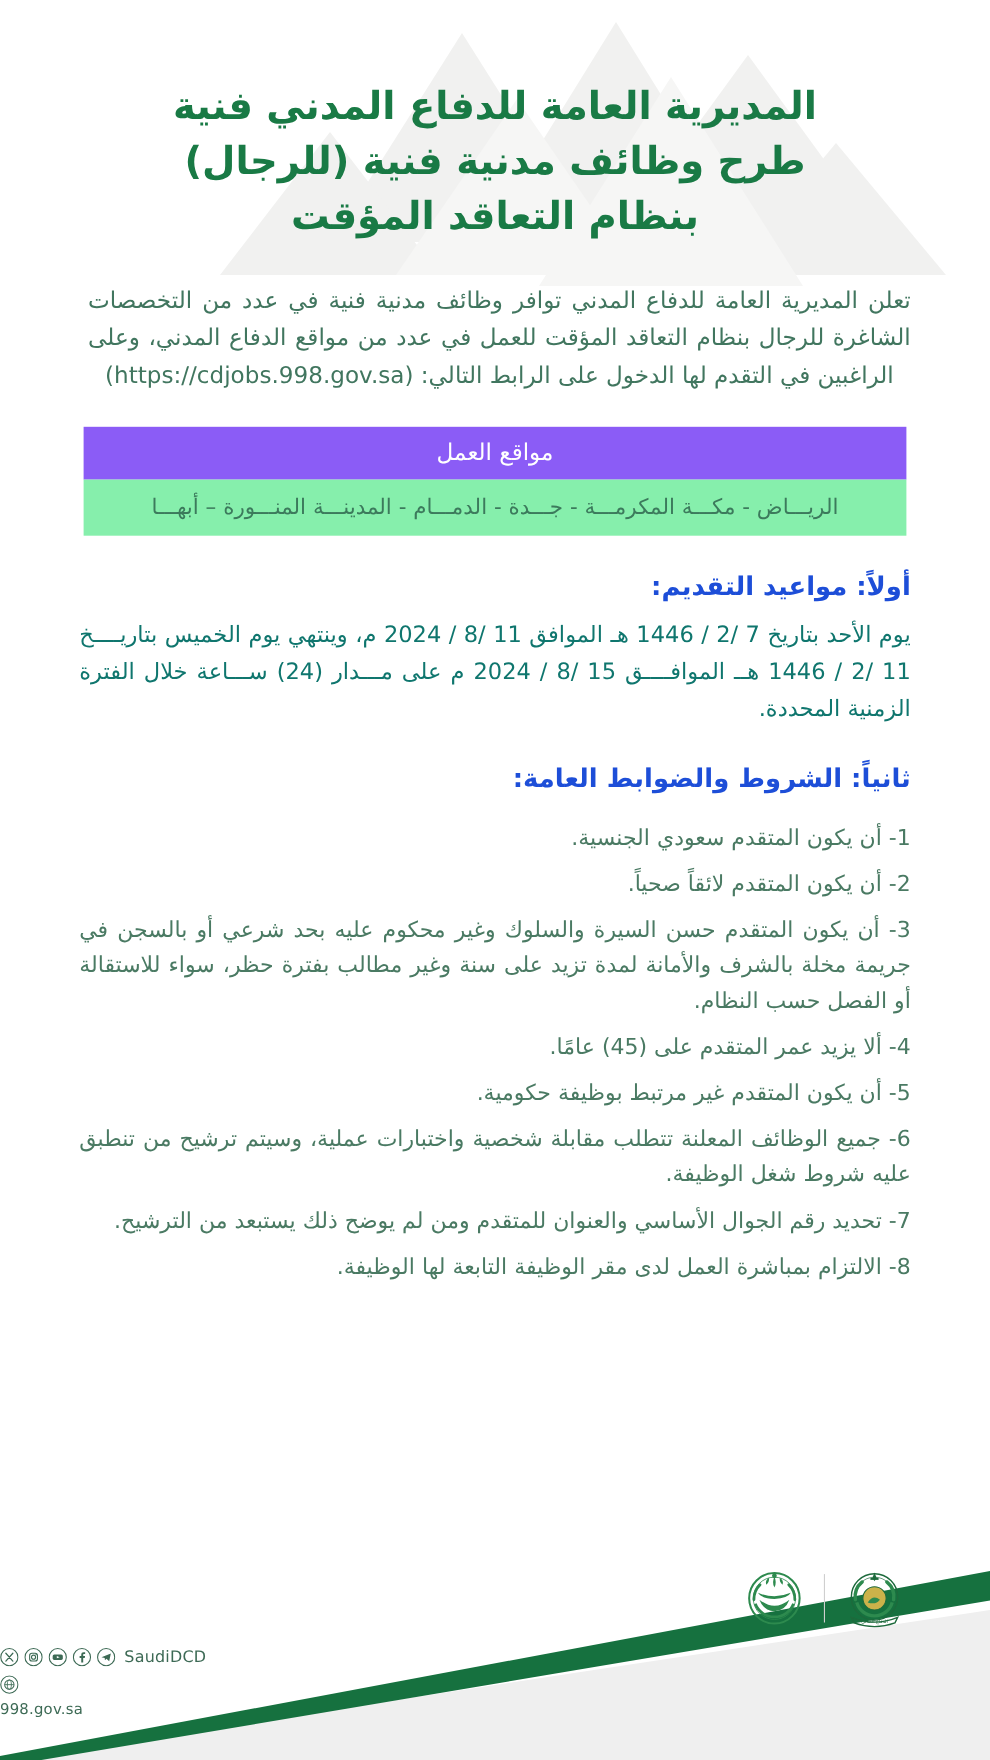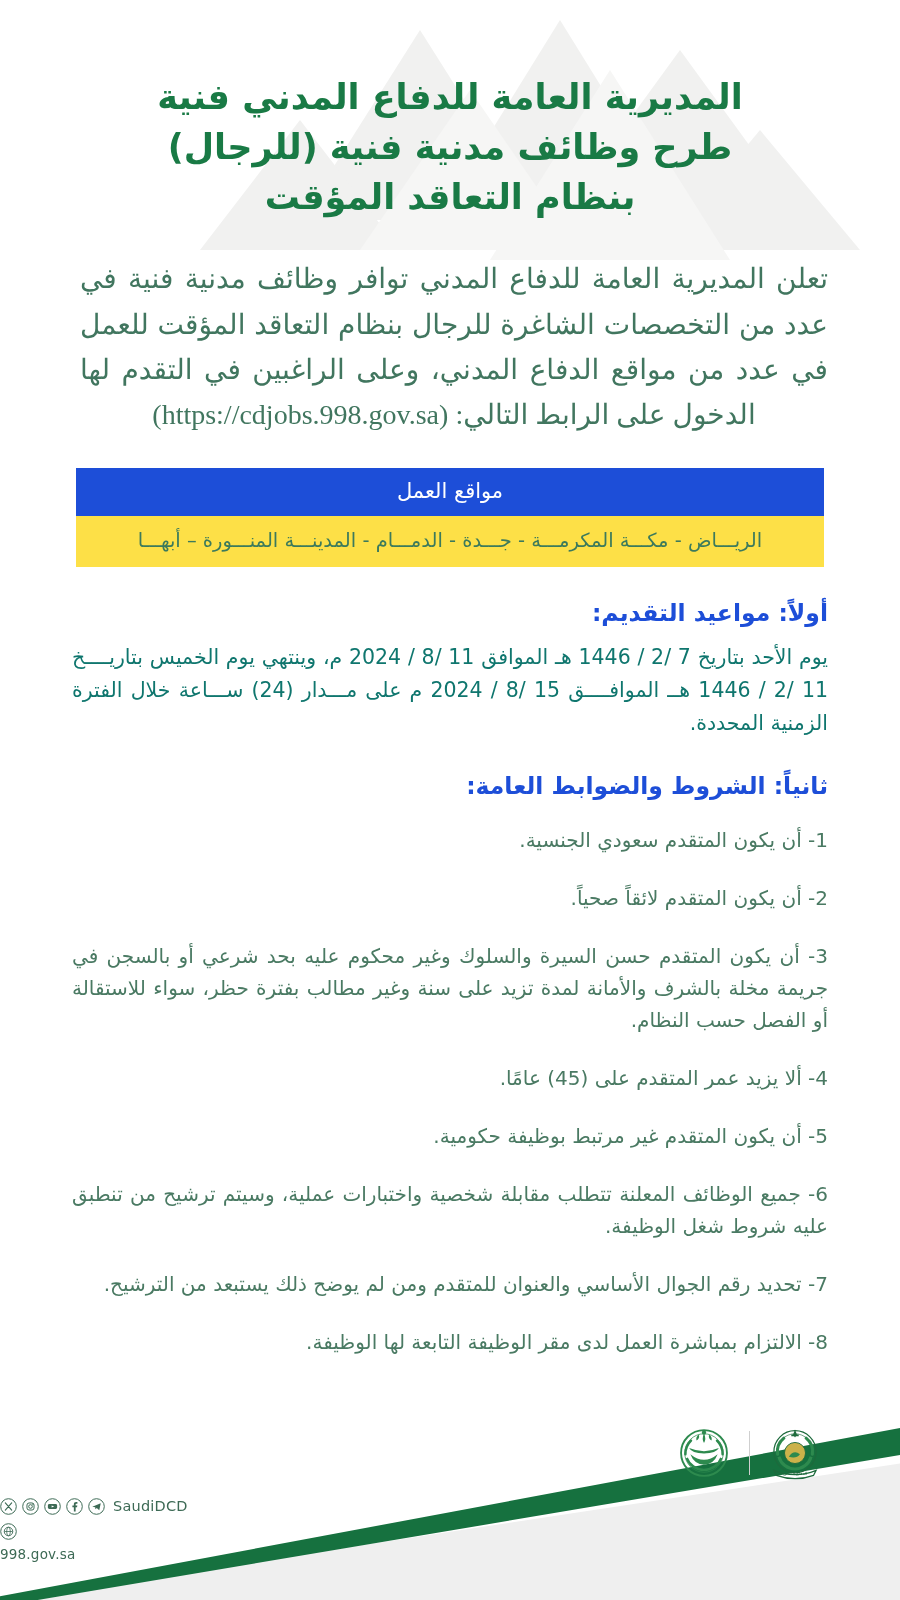--- a/index.html
+++ b/index.html
@@ -36,41 +36,40 @@
     font-weight:bold;
     font-size:35px;
     line-height:1.43;
     padding:72px 110px 0 110px;
     letter-spacing:0;
   }
 
   
   .intro {
     color:#41765f;
-    font-size:28px;
+    font-size:21px;
     line-height:1.62;
     text-align:justify;
     text-align-last:center;
     padding:34px 72px 0 80px;
-    font-family:Liberation Serif, serif;
   }
   .intro .url { direction:ltr; unicode-bidi:embed; display:inline-block; }
 
   
   .loc-wrap { padding:30px 76px 0 76px; }
   .loc-header {
-    background:#1d4ed8;
+    background:#8b5cf6;
     color:#ffffff;
     font-size:21px;
     text-align:center;
     padding:11px 0 13px 0;
     letter-spacing:1px;
   }
   .loc-cities {
-    background:#fde047;
+    background:#86efac;
     color:#3c7a5c;
     font-size:19.5px;
     text-align:center;
     padding:13px 10px 15px 10px;
     letter-spacing:0.5px;
   }
 
   
   .section { padding:0 72px; }
   .sec-head {
@@ -88,31 +87,31 @@
     text-align:justify;
     text-align-last:right;
   }
   .rule-list { list-style:none; }
   .rule-item {
     color:#4a7a63;
     font-size:20px;
     line-height:1.6;
     text-align:justify;
     text-align-last:right;
-    margin-top:26px;
+    margin-top:10px;
   }
   .rule-item:first-child { margin-top:24px; }
 
   
   .footer { position:absolute; left:0; bottom:0; width:900px; padding:0 0 38px 0; z-index:3; }
   .emblems { display:flex; align-items:center; gap:14px; padding-right:0; padding-left:0; margin-right:74px; }
   .emblem { width:62px; height:62px; }
   .emblem-divider { width:1px; height:44px; background:#cfcfcf; }
   .social-row {
-    display:flex; align-items:flex-start; gap:5px;
+    display:flex; align-items:center; gap:5px;
     margin:14px 0 0 0; padding-right:72px;
     direction:ltr;
   }
   .site-row {
     display:flex; align-items:flex-start; gap:6px;
     margin:8px 0 0 0; padding-right:72px;
     direction:ltr;
     flex-direction:column;
   }
   .si { width:17px; height:17px; flex:none; }

